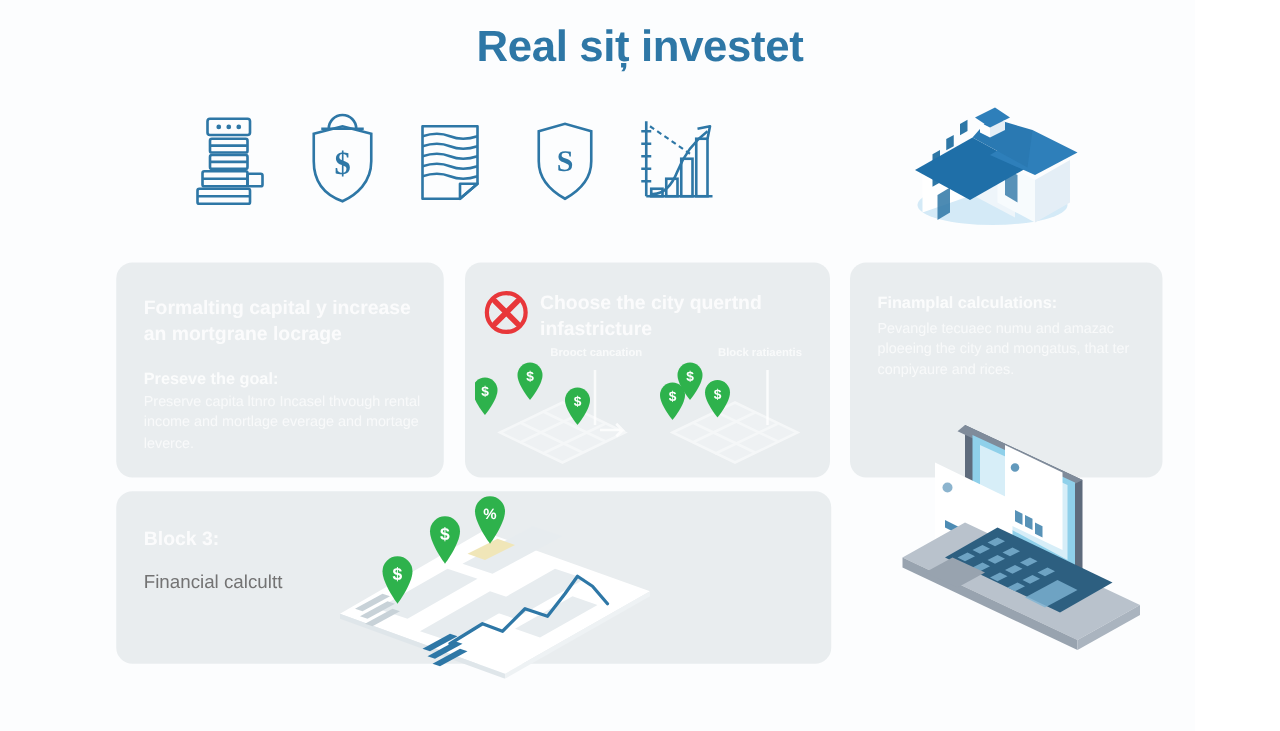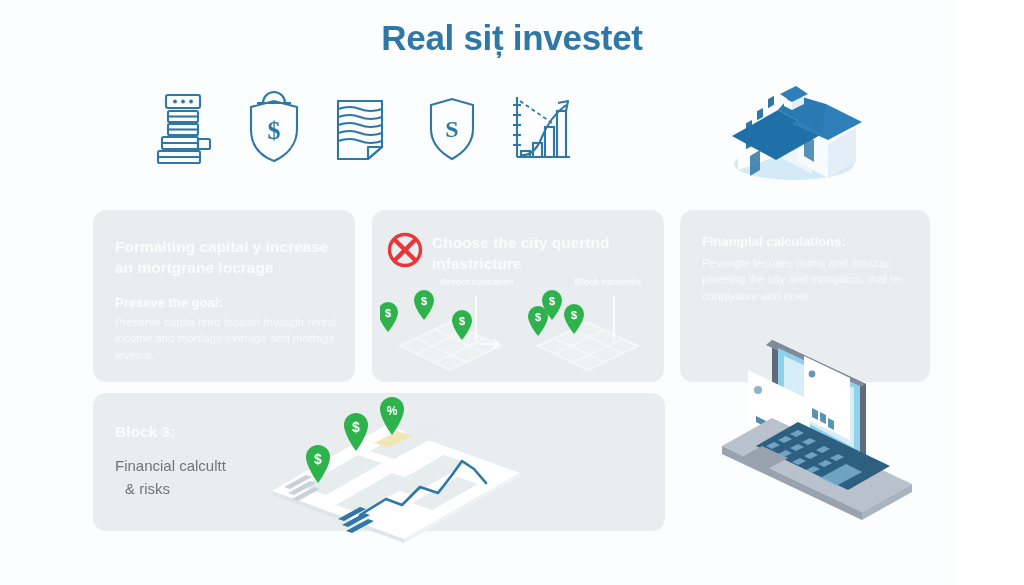--- a/index.html
+++ b/index.html
@@ -320,21 +320,20 @@
 
   <div class="card" id="card-calc">
     <div id="calc-title" class="ghost-sub">Finamplal calculations:</div>
     <div id="calc-body" class="ghost-p">Pevangle tecuaec numu and amazac ploeeing the city and mongatus, that ter conpiyaure and rices.</div>
   </div>
 
   <div class="card" id="card-block3">
     <div id="b3-title" class="ghost-h">Block 3:</div>
     <div id="b3-sub">
       <span>Financial calcultt</span>
-      <span class="ln2">&amp; risks</span>
     </div>
   </div>
 
   <div id="doc-illo">
     <svg viewBox="0 0 268 148" width="268" height="148">
 
       <polygon points="10,96 124,30 258,78 142,144" fill="#ffffff"></polygon>
       <polygon points="10,96 142,144 142,148 10,100" fill="#dfe6ea"></polygon>
       <polygon points="258,78 142,144 142,148 258,82" fill="#eef2f4"></polygon>
 

